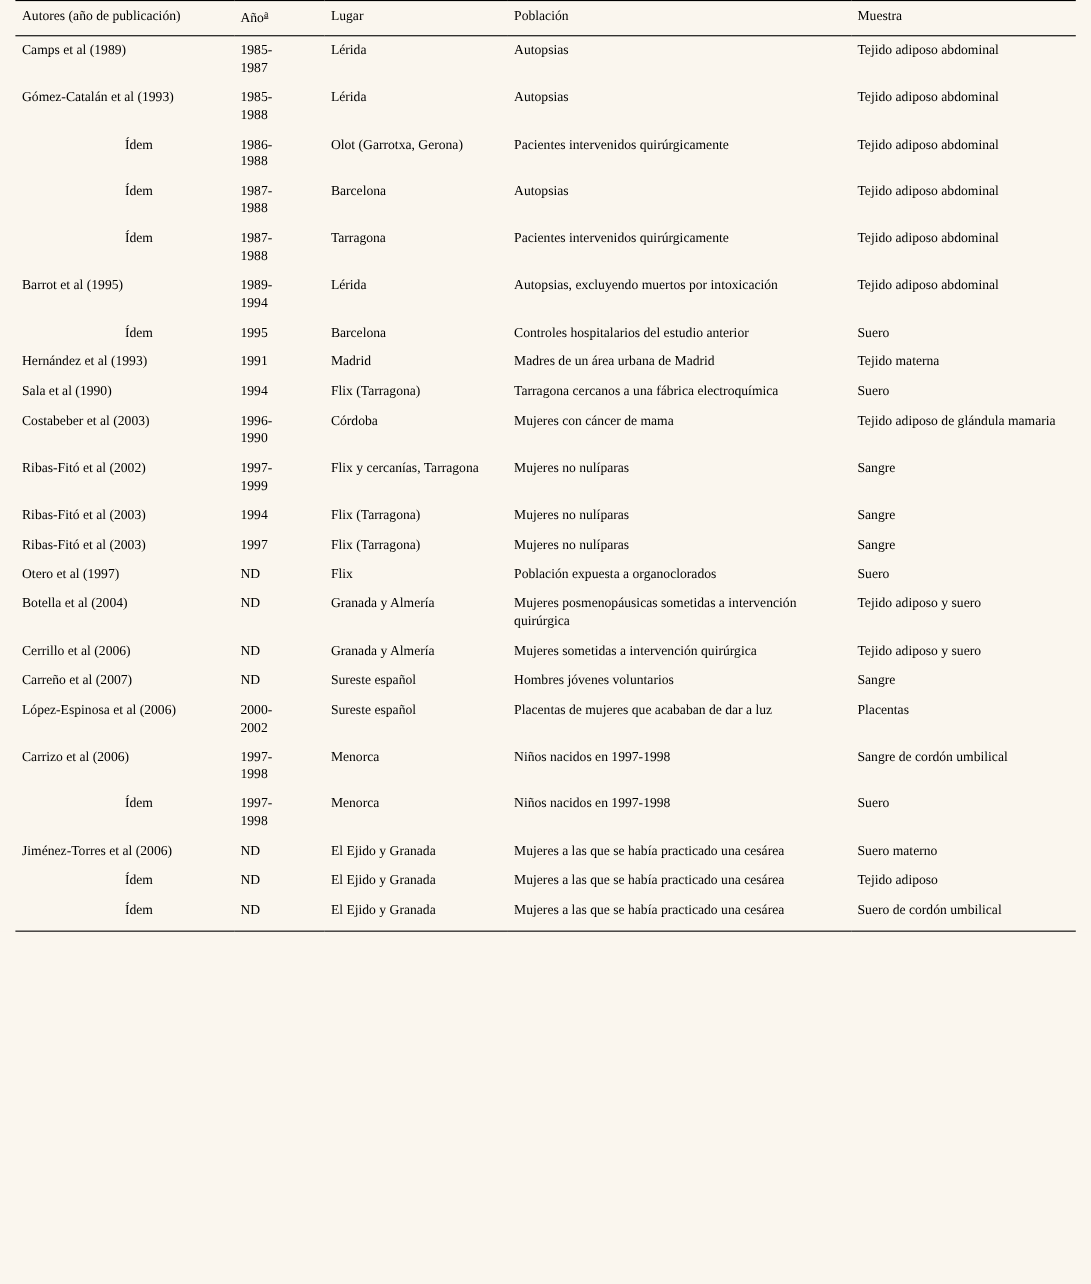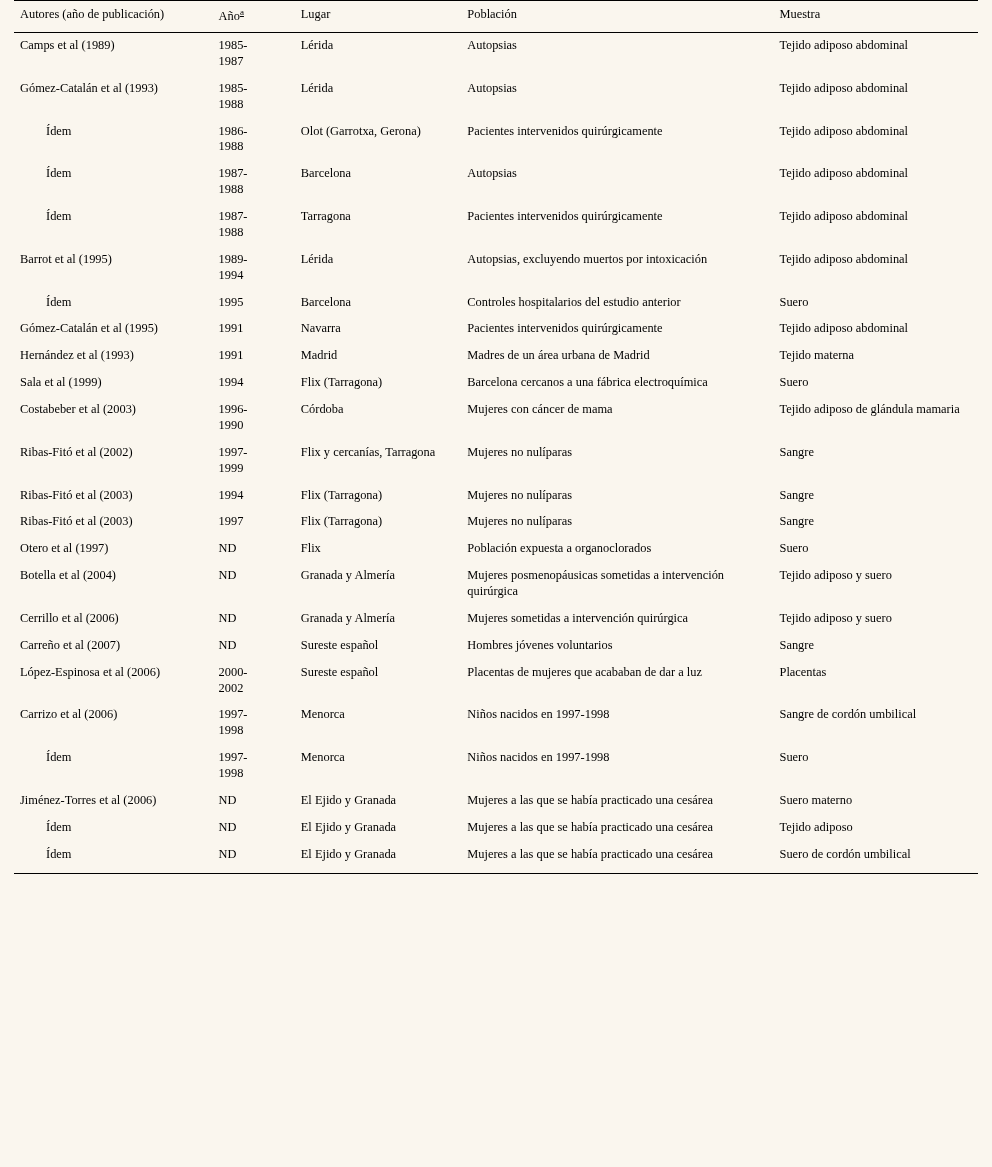--- a/index.html
+++ b/index.html
@@ -46,21 +46,21 @@
   
   .c-autores { width: 178px; }
   .c-anio    { width: 76px; }
   .c-lugar   { width: 168px; }
   .c-pobl    { width: 330px; }
   .c-muestra { width: 212px; }
 
   th.c-anio, th.c-lugar, th.c-pobl, th.c-muestra { text-align: center; }
   th.c-autores { text-align: left; }
 
-  td.c-autores.indent { padding-left: 32px; }
+  td.c-autores.indent { padding-left: 32px; text-align: center; }
   sup.fn {
     font-size: 9px;
     vertical-align: super;
     text-decoration: underline;
   }
   td .nowrap-break { white-space: pre-line; }
 </style>
 </head>
 <body>
 
@@ -125,38 +125,31 @@
           <td class="c-muestra"><span class="nowrap-break">Tejido adiposo abdominal</span></td>
         </tr>
         <tr>
           <td class="c-autores indent"><span class="nowrap-break">Ídem</span></td>
           <td class="c-anio"><span class="nowrap-break">1995</span></td>
           <td class="c-lugar"><span class="nowrap-break">Barcelona</span></td>
           <td class="c-pobl"><span class="nowrap-break">Controles hospitalarios del estudio anterior</span></td>
           <td class="c-muestra"><span class="nowrap-break">Suero</span></td>
         </tr>
         <tr>
-          <td class="c-autores"><span class="nowrap-break">Gómez-Catalán et al (1995)</span></td>
-          <td class="c-anio"><span class="nowrap-break">1991</span></td>
-          <td class="c-lugar"><span class="nowrap-break">Navarra</span></td>
-          <td class="c-pobl"><span class="nowrap-break">Pacientes intervenidos quirúrgicamente</span></td>
-          <td class="c-muestra"><span class="nowrap-break">Tejido adiposo abdominal</span></td>
-        </tr>
-        <tr>
           <td class="c-autores"><span class="nowrap-break">Hernández et al (1993)</span></td>
           <td class="c-anio"><span class="nowrap-break">1991</span></td>
           <td class="c-lugar"><span class="nowrap-break">Madrid</span></td>
           <td class="c-pobl"><span class="nowrap-break">Madres de un área urbana de Madrid</span></td>
           <td class="c-muestra"><span class="nowrap-break">Tejido materna</span></td>
         </tr>
         <tr>
-          <td class="c-autores"><span class="nowrap-break">Sala et al (1999)</span></td>
+          <td class="c-autores"><span class="nowrap-break">Sala et al (1990)</span></td>
           <td class="c-anio"><span class="nowrap-break">1994</span></td>
           <td class="c-lugar"><span class="nowrap-break">Flix (Tarragona)</span></td>
-          <td class="c-pobl"><span class="nowrap-break">Barcelona cercanos a una fábrica electroquímica</span></td>
+          <td class="c-pobl"><span class="nowrap-break">Tarragona cercanos a una fábrica electroquímica</span></td>
           <td class="c-muestra"><span class="nowrap-break">Suero</span></td>
         </tr>
         <tr>
           <td class="c-autores"><span class="nowrap-break">Costabeber et al (2003)</span></td>
           <td class="c-anio"><span class="nowrap-break">1996-
 1990</span></td>
           <td class="c-lugar"><span class="nowrap-break">Córdoba</span></td>
           <td class="c-pobl"><span class="nowrap-break">Mujeres con cáncer de mama</span></td>
           <td class="c-muestra"><span class="nowrap-break">Tejido adiposo de glándula mamaria</span></td>
         </tr>

